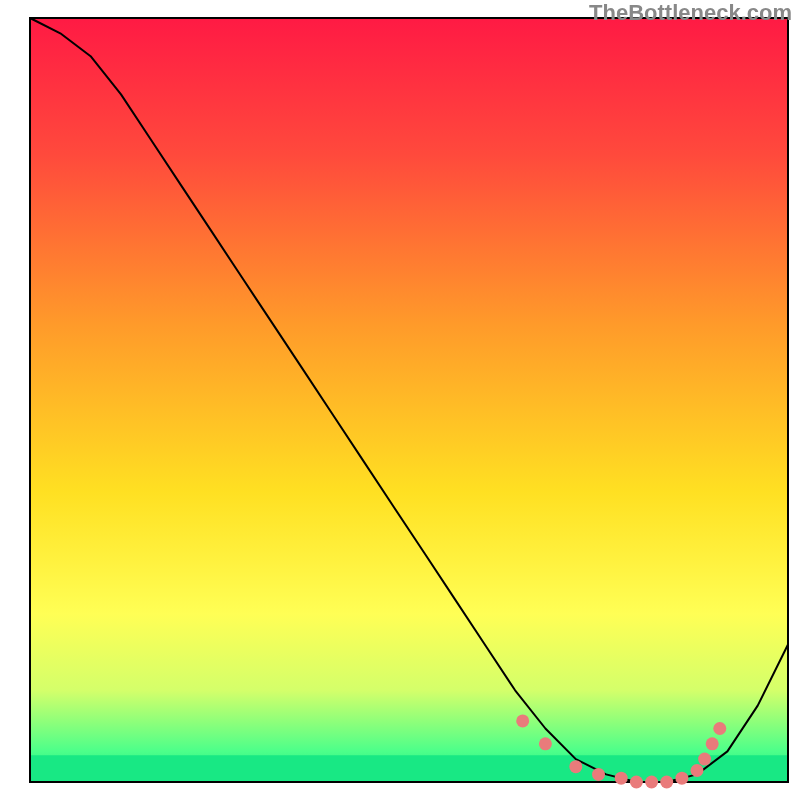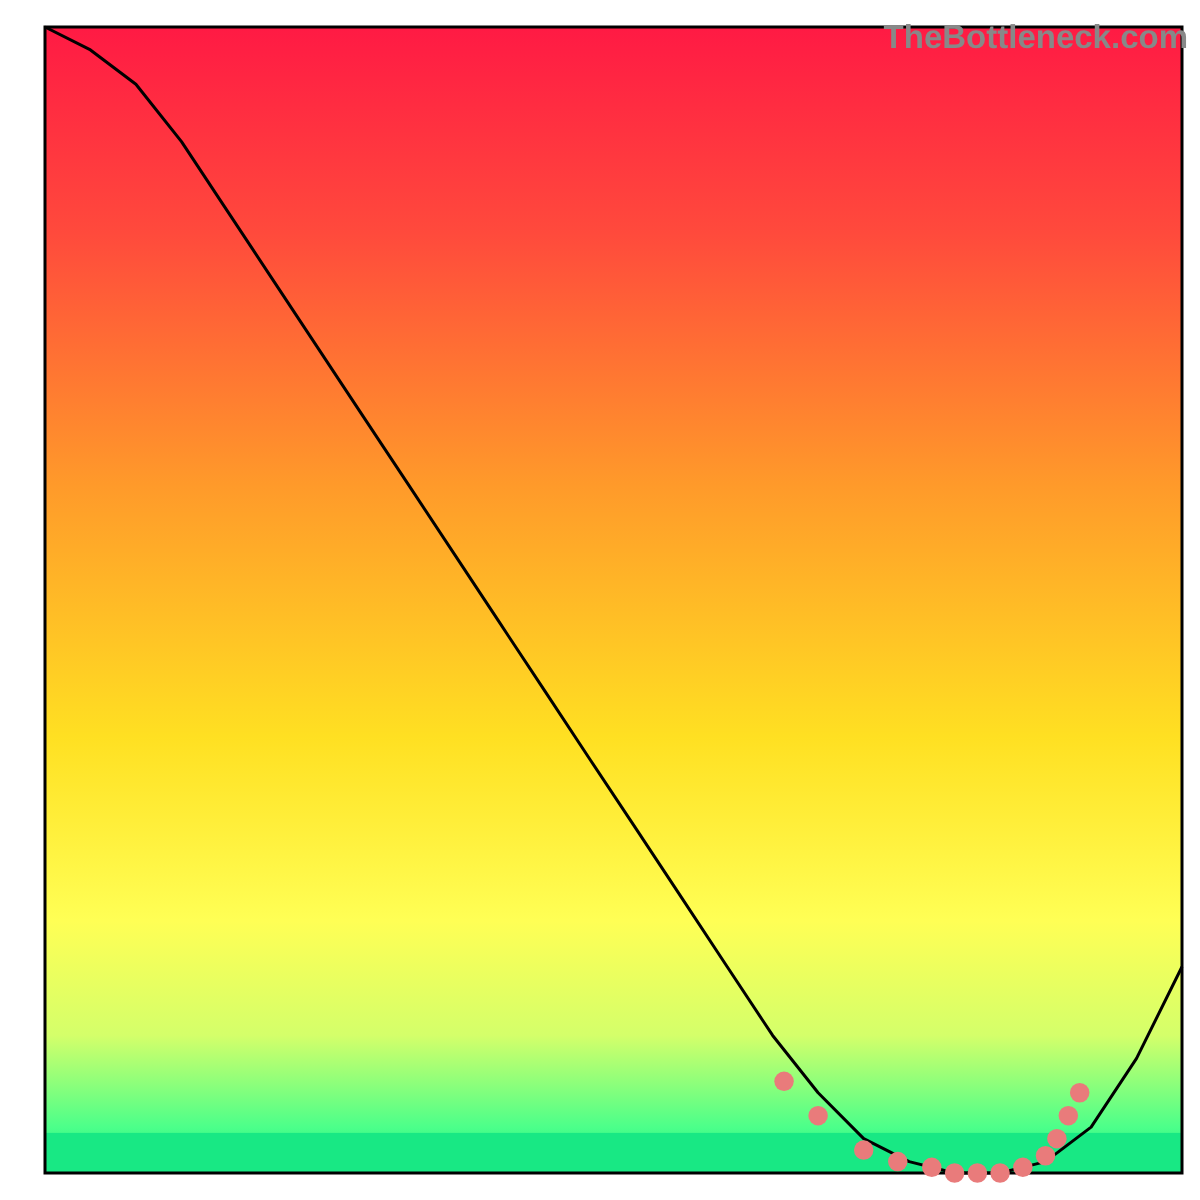--- a/index.html
+++ b/index.html
@@ -1,18 +1,18 @@
 <!DOCTYPE html>
 <html><head>
 <meta charset="utf-8">
 <style>
 body{margin:0;padding:0;background:#fff}
 .chart-container{width:800px;height:800px;position:relative}
 svg{display:block}
-.watermark{position:absolute;top:12px;right:8px;font-family:Arial,sans-serif;font-size:22px;font-weight:bold;color:#888}
+.watermark{position:absolute;top:0;right:8px;font-family:Arial,sans-serif;font-size:22px;font-weight:bold;color:#888}
 </style>
 </head>
 <body>
 
 <div class="chart-container">
   <svg id="chart-svg" width="800" height="800" viewBox="0 0 800 800">
       <defs>
         <linearGradient id="bg-grad" x1="0" y1="0" x2="0" y2="1">
           <stop offset="0%" stop-color="#ff1a44"></stop>
           <stop offset="18%" stop-color="#ff4a3c"></stop>

